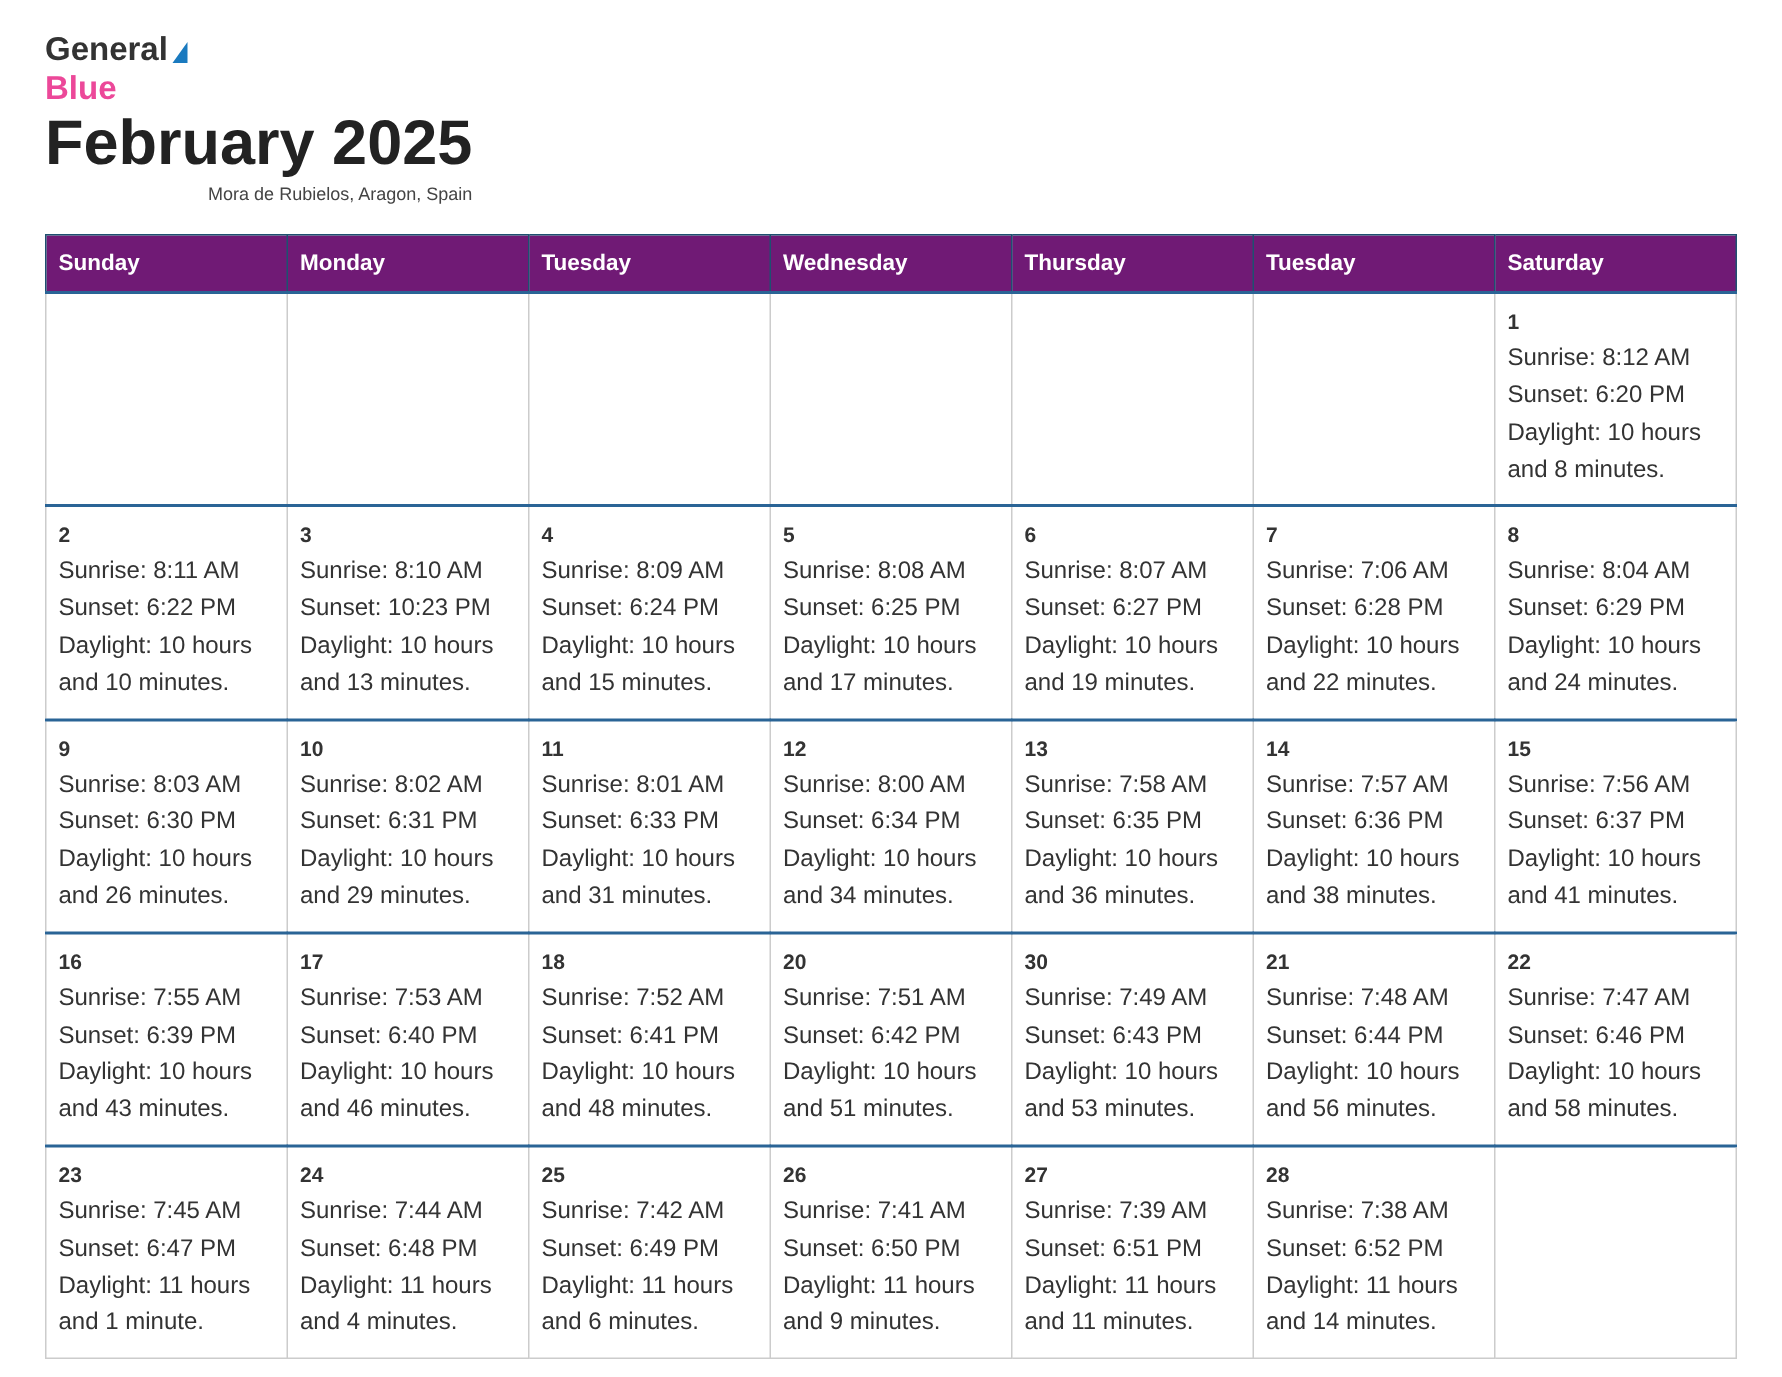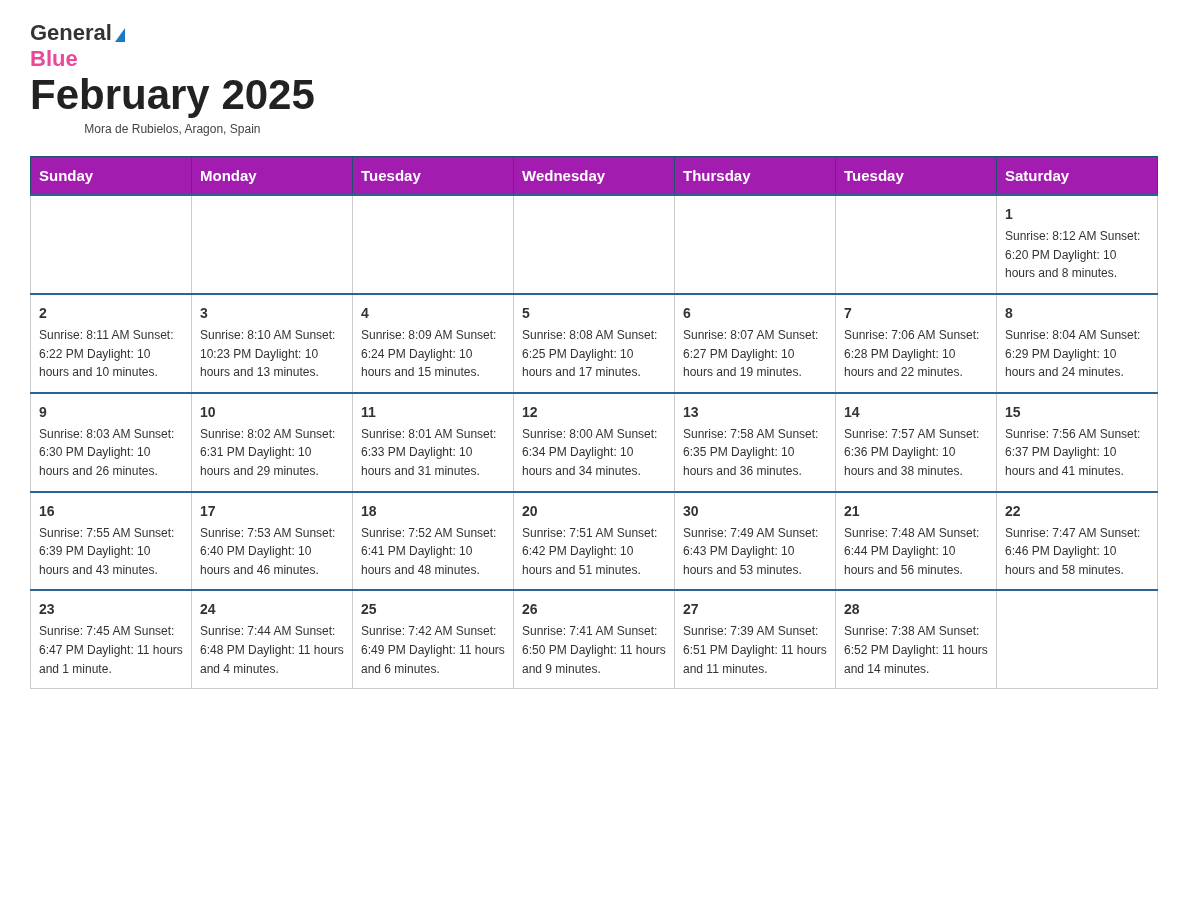--- a/index.html
+++ b/index.html
@@ -19,41 +19,41 @@
     .logo {
       display: flex;
       flex-direction: column;
       align-items: flex-start;
     }
     .logo-line1 {
       display: flex;
       align-items: center;
     }
     .title-block {
-      text-align: center;
+      text-align: right;
     }
     .title-block h1 {
       font-size: 42px;
       font-weight: bold;
       color: #222;
       line-height: 1.1;
     }
     .title-block h2 {
       font-size: 12px;
       font-weight: normal;
       color: #444;
       margin-top: 4px;
     }
     .calendar {
       width: 100%;
       border-collapse: collapse;
       border: 1px solid #aaa;
     }
     .calendar thead tr th {
-      background-color: #a21caf;
+      background-color: #701a75;
       color: #fff;
       font-size: 15px;
       font-weight: bold;
       padding: 10px 8px;
       text-align: left;
       border: 1px solid #1e5070;
     }
     .calendar tbody tr td {
       vertical-align: top;
       padding: 8px 8px 10px 8px;
@@ -64,21 +64,21 @@
       line-height: 1.5;
       color: #333;
     }
     .calendar tbody tr td .day-number {
       font-size: 14px;
       font-weight: bold;
       display: block;
       margin-bottom: 2px;
     }
     .calendar tbody tr td .day-info {
-      font-size: 12px;
+      font-size: 16px;
       color: #333;
       line-height: 1.55;
     }
     .calendar tbody tr {
       border-top: 2px solid #2a6496;
     }
     .empty-cell {
       background: #fff;
     }
   </style>

